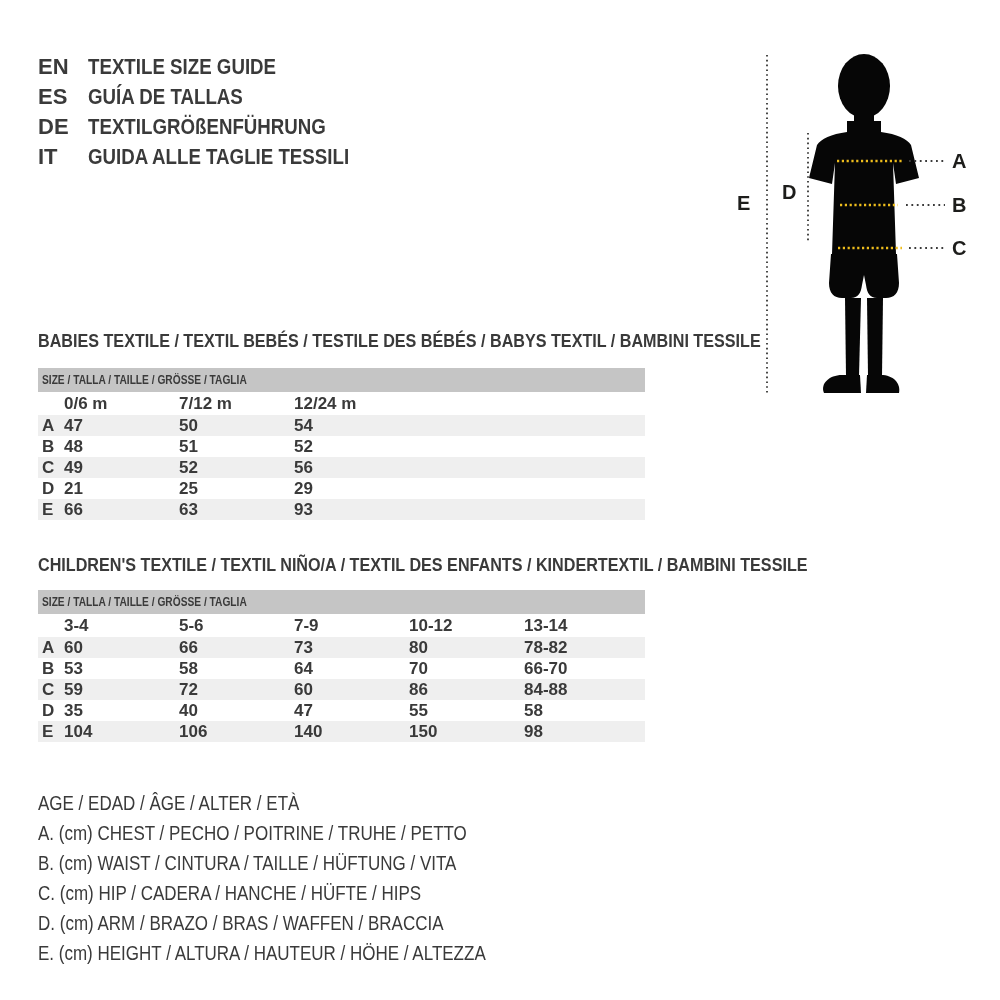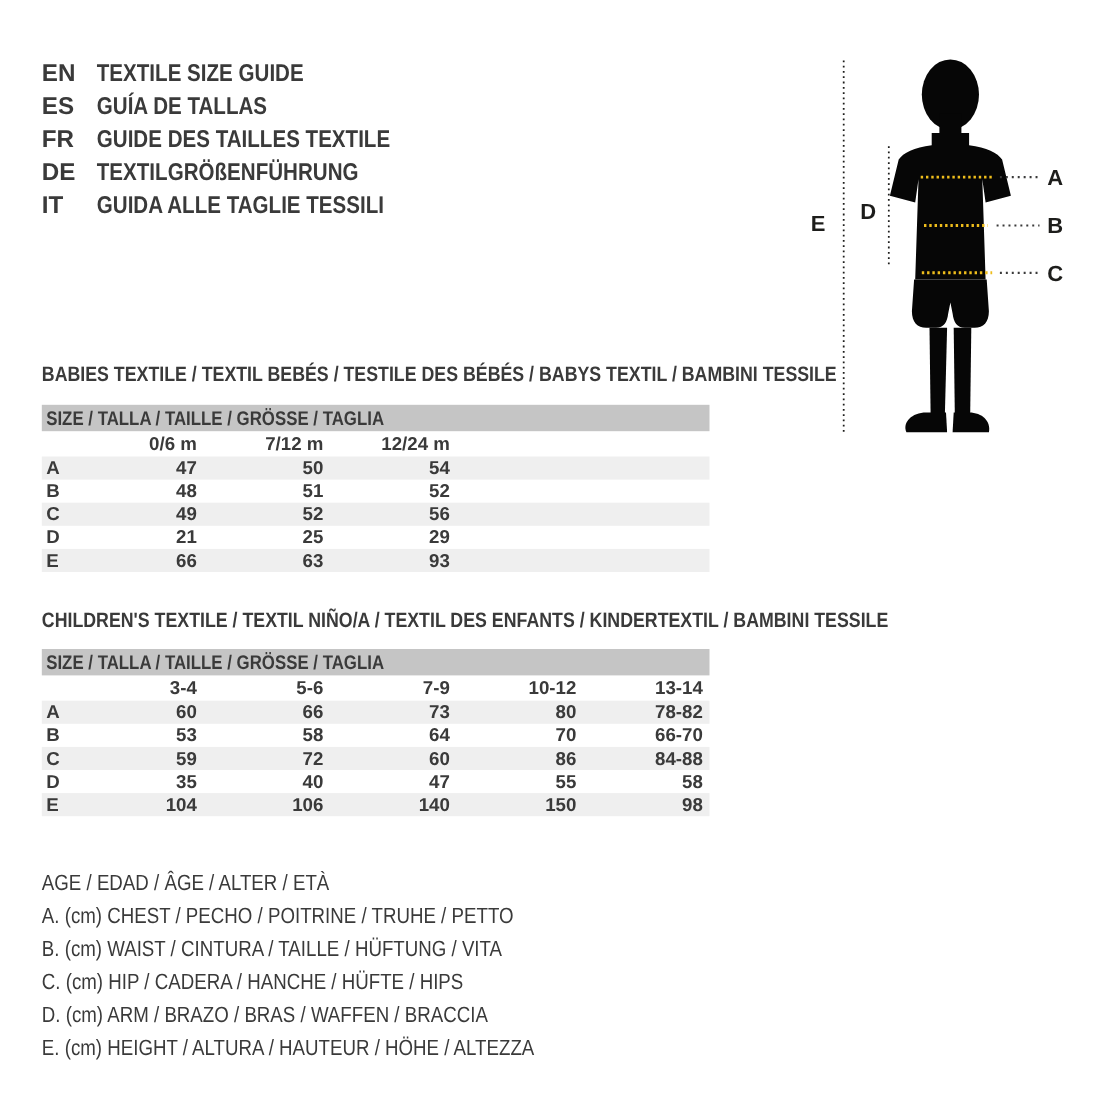--- a/index.html
+++ b/index.html
@@ -19,26 +19,26 @@
 
   
   .sec-title { position:absolute; left:38px; height:22px; line-height:22px; font-size:19px; font-weight:700; white-space:nowrap; }
   #babies-title { top:330px; }
   #children-title { top:554px; }
 
   
   .stable { position:absolute; left:38px; width:607px; }
   #babies-table { top:368px; }
   #children-table { top:590px; }
-  .tbar { height:24px; line-height:24px; background:#c5c5c5; font-size:18px; font-weight:700; padding-left:4px; white-space:nowrap; }
+  .tbar { height:24px; line-height:24px; background:#c5c5c5; font-size:12px; font-weight:700; padding-left:4px; white-space:nowrap; }
   .tcols { display:flex; height:23px; line-height:23px; font-size:17px; font-weight:700; }
   .trow { display:flex; height:21px; line-height:21px; font-size:17px; font-weight:700; }
   .trow.alt { background:#efefef; }
   .tlabel { width:26px; flex:0 0 26px; padding-left:4px; }
-  .tcell { width:115px; flex:0 0 115px; text-align:right; }
+  .tcell { width:115px; flex:0 0 115px; text-align:left; }
 
   
   .legend { position:absolute; left:38px; top:788px; }
   .legend-line { height:30px; line-height:30px; font-size:20px; font-weight:400; }
 
   
   .figure { position:absolute; left:725px; top:35px; }
   .sil * { fill:#060606; stroke:none; }
   .dots-yellow { stroke:#eebd1c; stroke-width:2.6; stroke-dasharray:2.2 2.6; fill:none; }
   .dots-dark { stroke:#3a3a3a; stroke-width:2; stroke-dasharray:1.8 3.6; fill:none; }
@@ -51,24 +51,20 @@
 <div class="canvas">
 
   <div class="langs" id="langs">
       <div class="lang-row">
         <span class="lang-code">EN</span>
         <span class="cond">TEXTILE SIZE GUIDE</span>
       </div>
       <div class="lang-row">
         <span class="lang-code">ES</span>
         <span class="cond">GUÍA DE TALLAS</span>
-      </div>
-      <div class="lang-row">
-        <span class="lang-code">FR</span>
-        <span class="cond">GUIDE DES TAILLES TEXTILE</span>
       </div>
       <div class="lang-row">
         <span class="lang-code">DE</span>
         <span class="cond">TEXTILGRÖßENFÜHRUNG</span>
       </div>
       <div class="lang-row">
         <span class="lang-code">IT</span>
         <span class="cond">GUIDA ALLE TAGLIE TESSILI</span>
       </div>
     </div>

